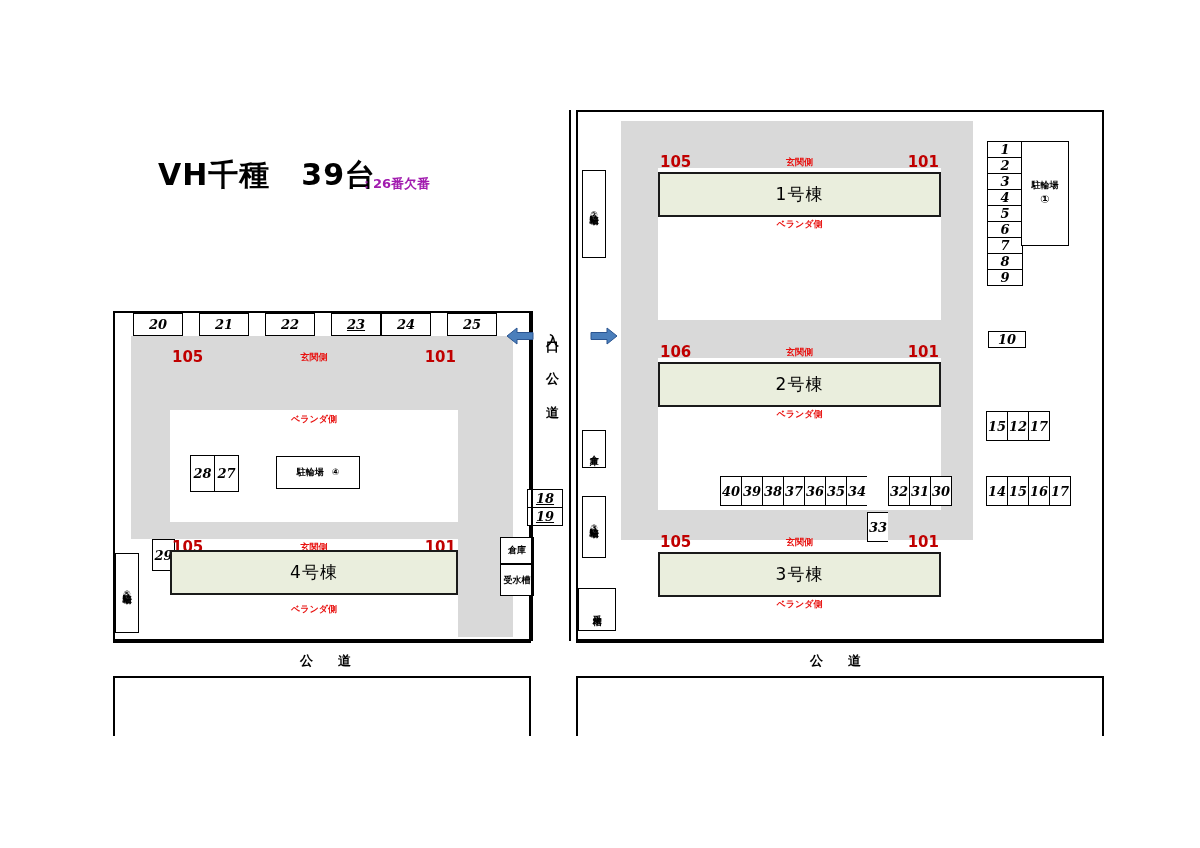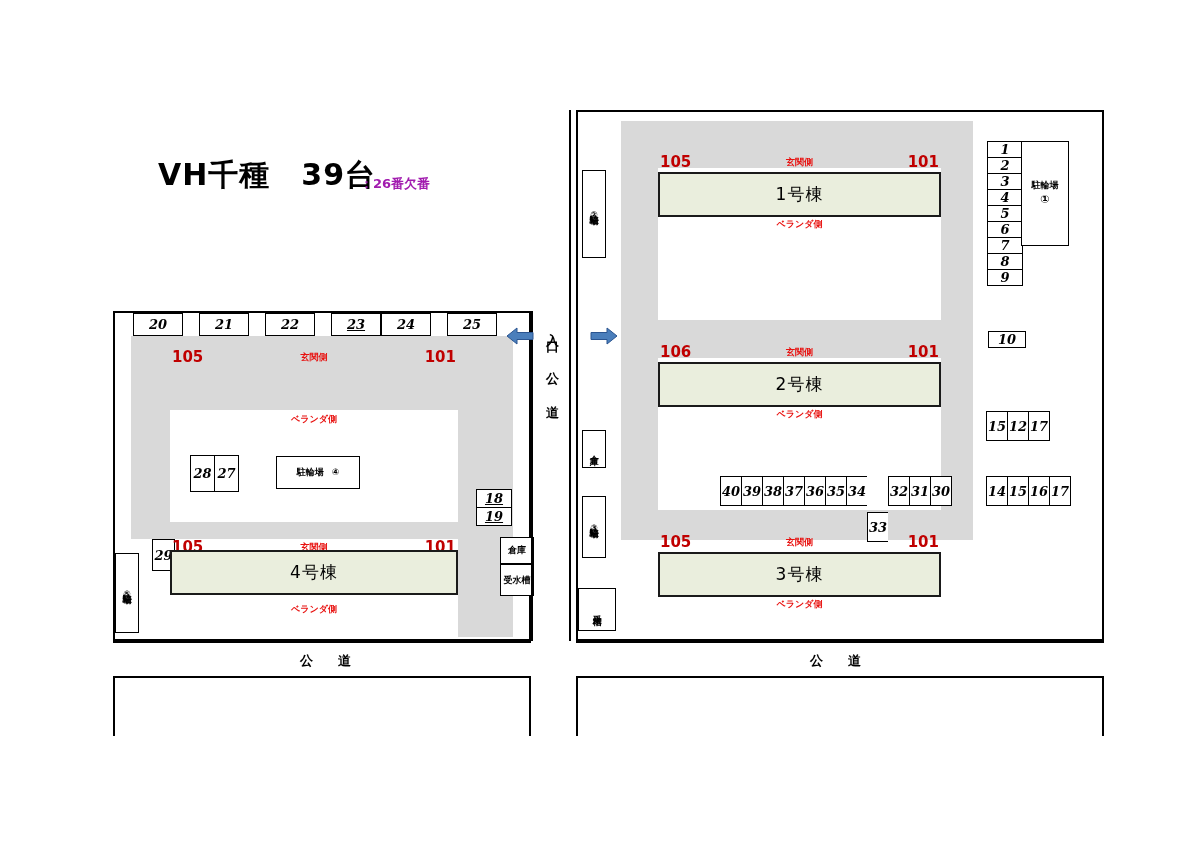--- a/index.html
+++ b/index.html
@@ -94,21 +94,21 @@
     <div class="cell" style="width:23px;height:35px;">27</div>
   </div>
 
   <div class="abs fac" style="left:276px;top:456px;width:84px;height:33px;">
     <span>駐輪場</span>
     <span style="display:inline-block;width:8px;"></span>
     <span>④</span>
   </div>
 
 
-  <div class="cellcol" style="left:476px;top:489px;text-decoration:underline;">
+  <div class="cellcol" style="left:527px;top:489px;text-decoration:underline;">
     <div class="cell" style="width:34px;height:17px;">18</div>
     <div class="cell" style="width:34px;height:17px;">19</div>
   </div>
 
   <div class="abs fac" style="left:500px;top:537px;width:34px;height:27px;">倉庫</div>
   <div class="abs fac" style="left:500px;top:564px;width:34px;height:32px;">受水槽</div>
 
   <div class="abs cell" style="left:152px;top:539px;width:23px;height:32px;">29</div>
 
   <div class="abs fac" style="left:115px;top:553px;width:24px;height:80px;">

